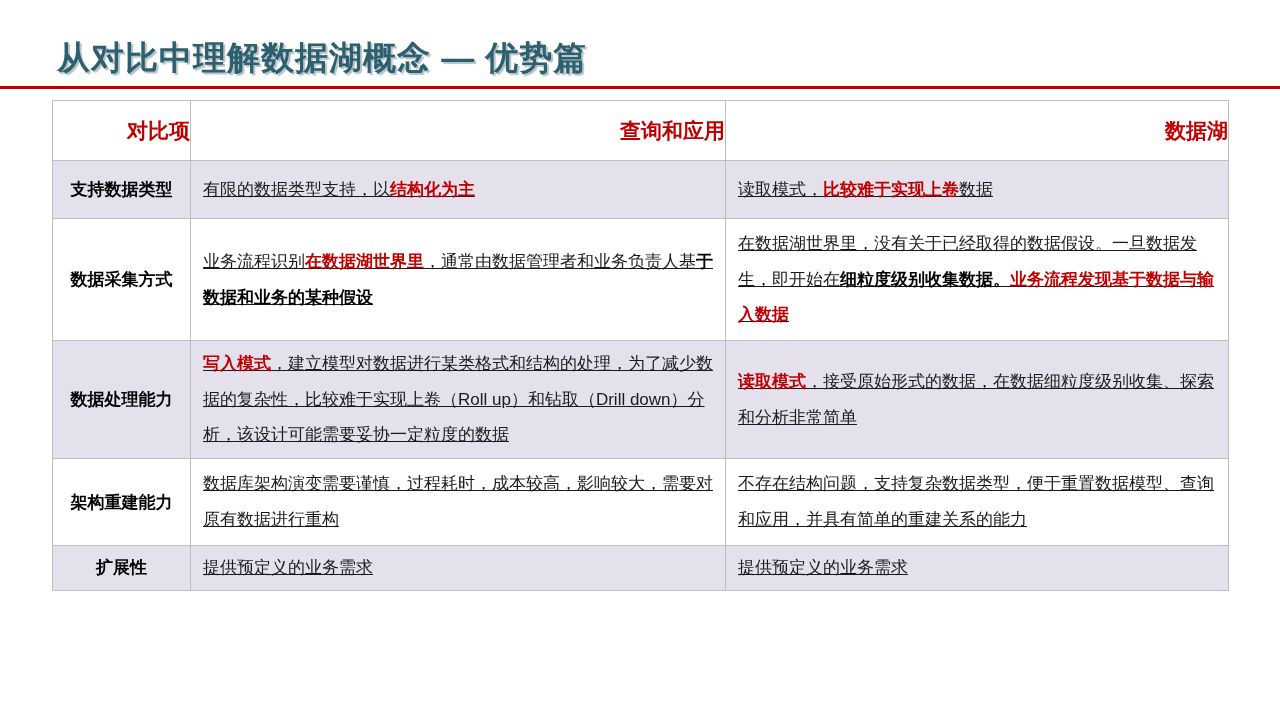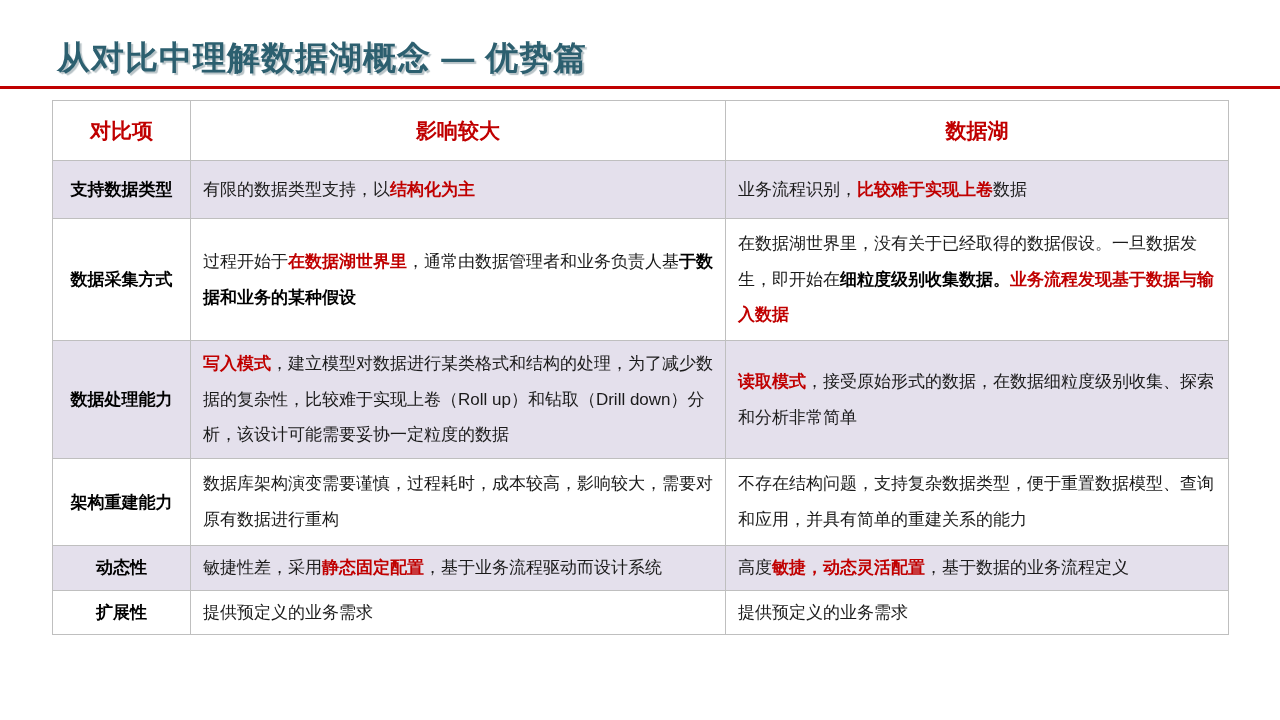--- a/index.html
+++ b/index.html
@@ -51,34 +51,35 @@
   table.cmp th,table.cmp td{
     border:1px solid var(--border);
     vertical-align:middle;
     background:#fff;
   }
   table.cmp thead th{
     height:60px;
     font-size:21px;
     font-weight:bold;
     color:var(--red);
-    text-align:center;
+    text-align:right;
   }
   table.cmp tbody th.row-label{
     font-size:17px;
     font-weight:bold;
     color:#000;
     text-align:center;
     padding:0 4px;
   }
   table.cmp tbody td{
     text-align:left;
     padding:4px 12px;
     line-height:2.1;
     color:var(--text);
+    text-decoration:underline;
   }
   
   table.cmp tbody tr:nth-child(odd) th,
   table.cmp tbody tr:nth-child(odd) td{
     background:var(--lavender);
   }
   tr.r1{height:58px;margin-left:43px;}
   tr.r2{height:122px;}
   tr.r3{height:118px;}
   tr.r4{height:87px;}
@@ -96,50 +97,45 @@
 
   <table class="cmp">
     <colgroup>
       <col class="c-label">
         <col class="c-wh">
         <col class="c-lake">
     </colgroup>
     <thead>
       <tr>
         <th>对比项</th>
-        <th>影响较大</th>
+        <th>查询和应用</th>
         <th>数据湖</th>
       </tr>
     </thead>
     <tbody>
       <tr class="r1">
         <th class="row-label">支持数据类型</th>
         <td><span>有限的数据类型支持，以</span><span class="run-r">结构化为主</span></td>
-        <td><span>业务流程识别，</span><span class="run-r">比较难于实现上卷</span><span>数据</span></td>
+        <td><span>读取模式，</span><span class="run-r">比较难于实现上卷</span><span>数据</span></td>
       </tr>
       <tr class="r2">
         <th class="row-label">数据采集方式</th>
-        <td><span>过程开始于</span><span class="run-r">在数据湖世界里</span><span>，通常由数据管理者和业务负责人基</span><span class="run-b">于数据和业务的某种假设</span></td>
+        <td><span>业务流程识别</span><span class="run-r">在数据湖世界里</span><span>，通常由数据管理者和业务负责人基</span><span class="run-b">于数据和业务的某种假设</span></td>
         <td><span>在数据湖世界里，没有关于已经取得的数据假设。一旦数据发生，即开始在</span><span class="run-b">细粒度级别收集数据。</span><span class="run-r">业务流程发现基于数据与输入数据</span></td>
       </tr>
       <tr class="r3">
         <th class="row-label">数据处理能力</th>
         <td><span class="run-r">写入模式</span><span>，建立模型对数据进行某类格式和结构的处理，为了减少数据的复杂性，比较难于实现上卷（Roll up）和钻取（Drill down）分析，该设计可能需要妥协一定粒度的数据</span></td>
         <td><span class="run-r">读取模式</span><span>，接受原始形式的数据，在数据细粒度级别收集、探索和分析非常简单</span></td>
       </tr>
       <tr class="r4">
         <th class="row-label">架构重建能力</th>
         <td><span>数据库架构演变需要谨慎，过程耗时，成本较高，影响较大，需要对原有数据进行重构</span></td>
         <td><span>不存在结构问题，支持复杂数据类型，便于重置数据模型、查询和应用，并具有简单的重建关系的能力</span></td>
       </tr>
-      <tr class="r5">
-        <th class="row-label">动态性</th>
-        <td><span>敏捷性差，采用</span><span class="run-r">静态固定配置</span><span>，基于业务流程驱动而设计系统</span></td>
-        <td><span>高度</span><span class="run-r">敏捷，动态灵活配置</span><span>，基于数据的业务流程定义</span></td>
-      </tr>
       <tr class="r6">
         <th class="row-label">扩展性</th>
         <td><span>提供预定义的业务需求</span></td>
         <td><span>提供预定义的业务需求</span></td>
       </tr>
     </tbody>
   </table>
 </div>
 
 </body></html>

